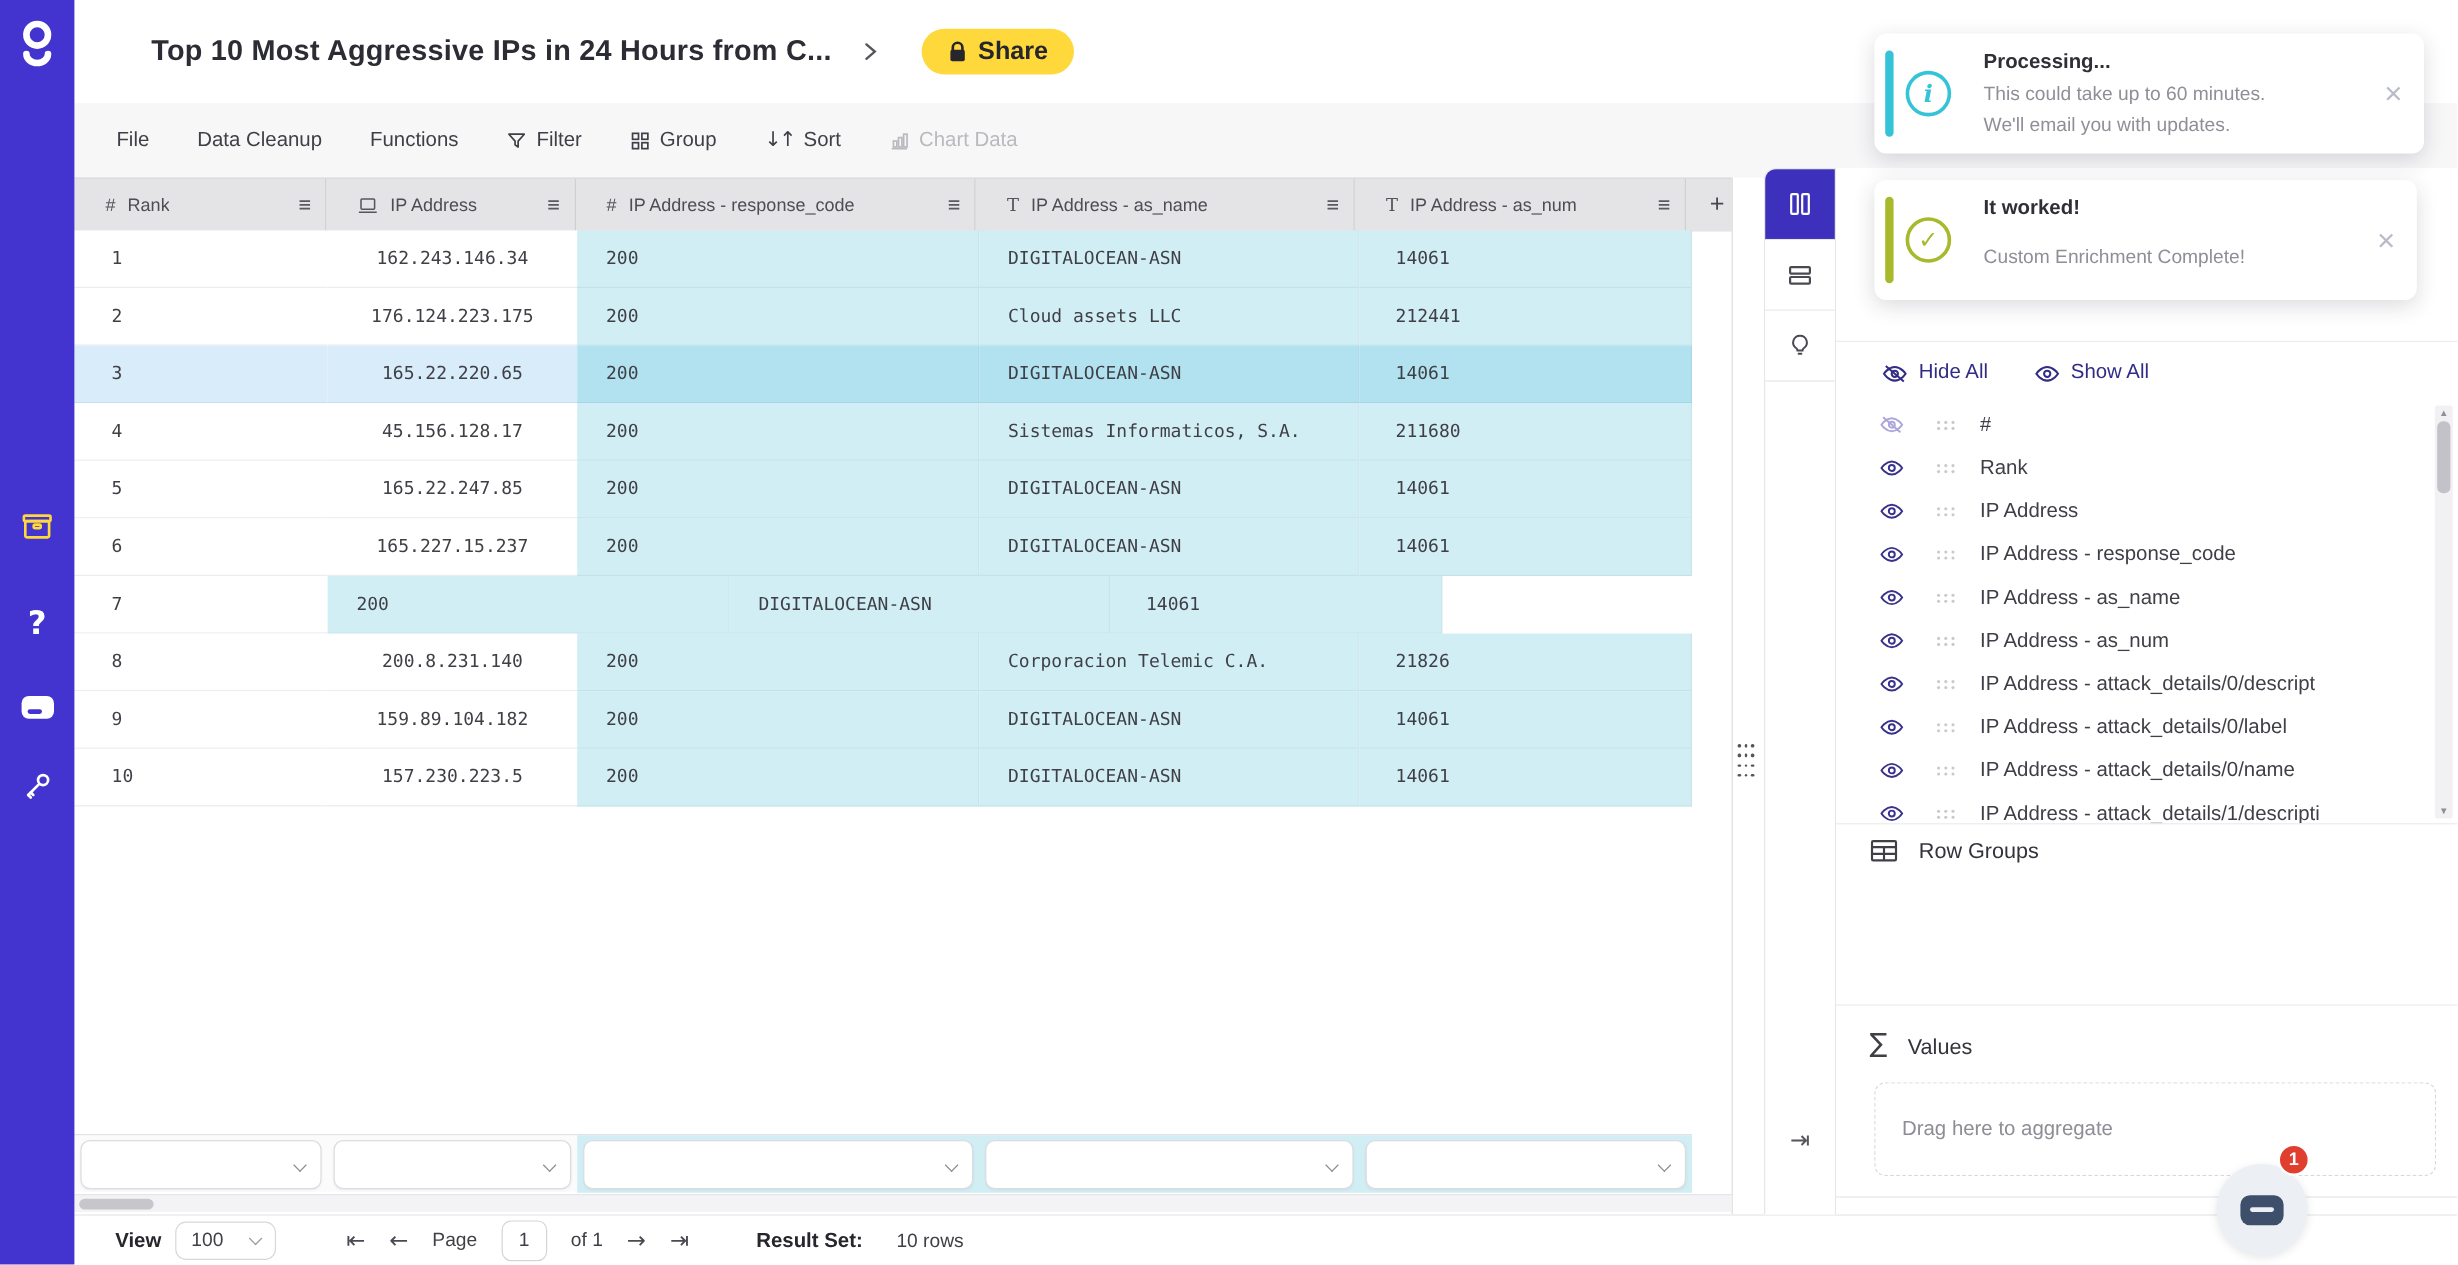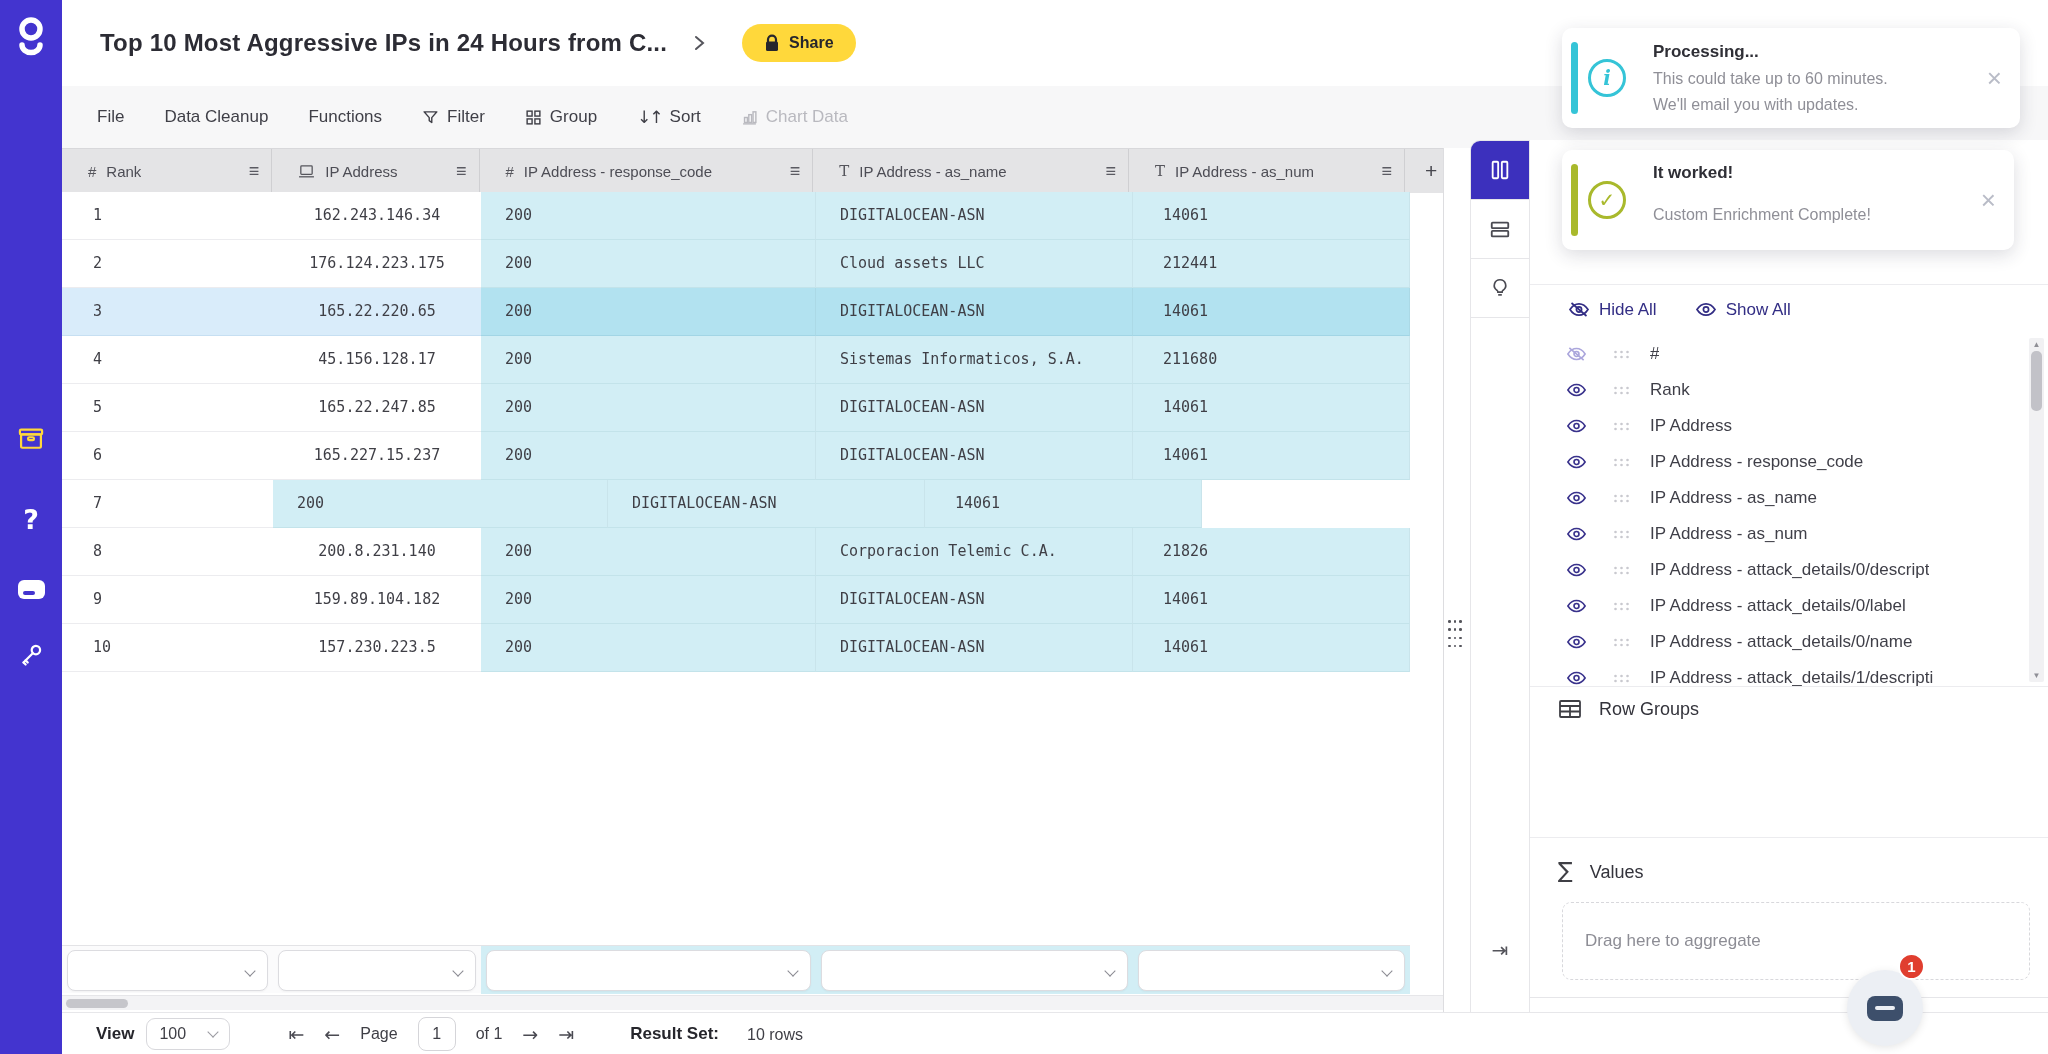--- a/index.html
+++ b/index.html
@@ -10,23 +10,23 @@
   
   .sidebar { position:absolute; left:0; top:0; width:62px; height:1054px; background:#4334cf; z-index:30; }
   .logo { position:absolute; left:13px; top:14px; width:36px; height:46px; }
   .side-ic { position:absolute; left:0; width:62px; height:34px; display:flex; align-items:center; justify-content:center; color:#fff; }
   .qmark { font-size:27px; font-weight:700; color:#fff; font-family:"DejaVu Sans",sans-serif; }
   .chat-ic { width:27px; height:19px; background:#fff; border-radius:6px; position:relative; }
   .chat-ic i { position:absolute; left:5px; bottom:4px; width:12px; height:3.5px; background:#4334cf; border-radius:2px; }
 
   
   .topbar { position:absolute; left:62px; top:0; right:0; height:86px; background:#fff; display:flex; align-items:center; }
-  .doc-title { margin-left:38px; font-size:24px; font-weight:600; color:#2c2c34; letter-spacing:.2px; }
+  .doc-title { margin-left:64px; font-size:24px; font-weight:600; color:#2c2c34; letter-spacing:.2px; }
   .title-chev { margin-left:26px; color:#55555c; }
-  .share-btn { margin-left:36px; display:flex; align-items:center; gap:9px; background:#ffd83b; border-radius:22px; height:38px; padding:0 22px; font-size:16px; font-weight:600; color:#26262c; }
+  .share-btn { margin-left:36px; display:flex; align-items:center; gap:9px; background:#ffd83b; border-radius:22px; height:38px; padding:0 22px; font-size:21px; font-weight:600; color:#26262c; }
 
   
   .menubar { position:absolute; left:62px; top:86px; right:0; height:62px; background:#f7f7f8; display:flex; align-items:center; gap:40px; padding-left:35px; }
   .mitem { display:flex; align-items:center; gap:8px; font-size:17px; color:#3f3f47; white-space:nowrap; }
   .mitem.disabled { color:#b9b9bf; }
   .sort-glyph { font-family:"DejaVu Sans",sans-serif; font-size:17px; letter-spacing:-2px; }
 
   
   .grid { position:absolute; left:62px; top:148px; width:1381px; height:864px; background:#fff; }
   .grid-right-border { position:absolute; left:1443px; top:148px; width:1px; height:864px; background:#dddde0; }
@@ -79,21 +79,21 @@
 
   
   .rail { position:absolute; left:1470px; top:140px; width:60px; height:872px; background:#fff; border:1px solid #e6e6e9; border-bottom:none; border-radius:10px 0 0 0; z-index:6; }
   .rtab { width:58px; height:59px; display:flex; align-items:center; justify-content:center; border-bottom:1px solid #e6e6e9; background:#fff; }
   .rtab.active { background:#3c30bd; border-radius:9px 0 0 0; }
   .rail-collapse { position:absolute; left:0; bottom:50px; width:58px; text-align:center; font-family:"DejaVu Sans",sans-serif; font-size:20px; color:#55555c; }
 
   
   .panel { position:absolute; left:1530px; top:140px; width:518px; height:858px; background:#fff; border-bottom:1px solid #e6e6e9; z-index:6; }
   .hsrow { position:absolute; left:0; top:144px; width:100%; border-top:1px solid #ececef; height:50px; display:flex; align-items:center; gap:38px; padding-left:38px; }
-  .hsbtn { display:flex; align-items:center; gap:9px; color:#322d84; font-size:17px; }
+  .hsbtn { display:flex; align-items:flex-end; gap:9px; color:#322d84; font-size:17px; }
   .collist { position:absolute; left:0; top:196px; width:100%; height:350px; overflow:hidden; }
   .citem { display:flex; align-items:center; height:36px; padding-left:36px; gap:0; }
   .citem .eye-btn { width:22px; display:flex; }
   .citem .grip6 { margin-left:25px; display:flex; }
   .citem .clabel { margin-left:20px; font-size:17px; color:#3f3f48; white-space:nowrap; overflow:hidden; max-width:330px; }
   .vscroll { position:absolute; right:4px; top:2px; width:15px; height:344px; background:#f1f1f3; border-radius:2px; }
   .vscroll .arr { position:absolute; left:0; width:15px; text-align:center; font-size:8px; color:#8f8f96; }
   .vthumb { position:absolute; left:2px; top:13px; width:11px; height:60px; background:#c2c2c8; border-radius:5px; }
   .listend { position:absolute; left:0; top:546px; width:100%; border-top:1px solid #ececef; }
   .sechead { position:absolute; left:28px; display:flex; align-items:flex-end; gap:17px; font-size:18px; color:#33333b; }

